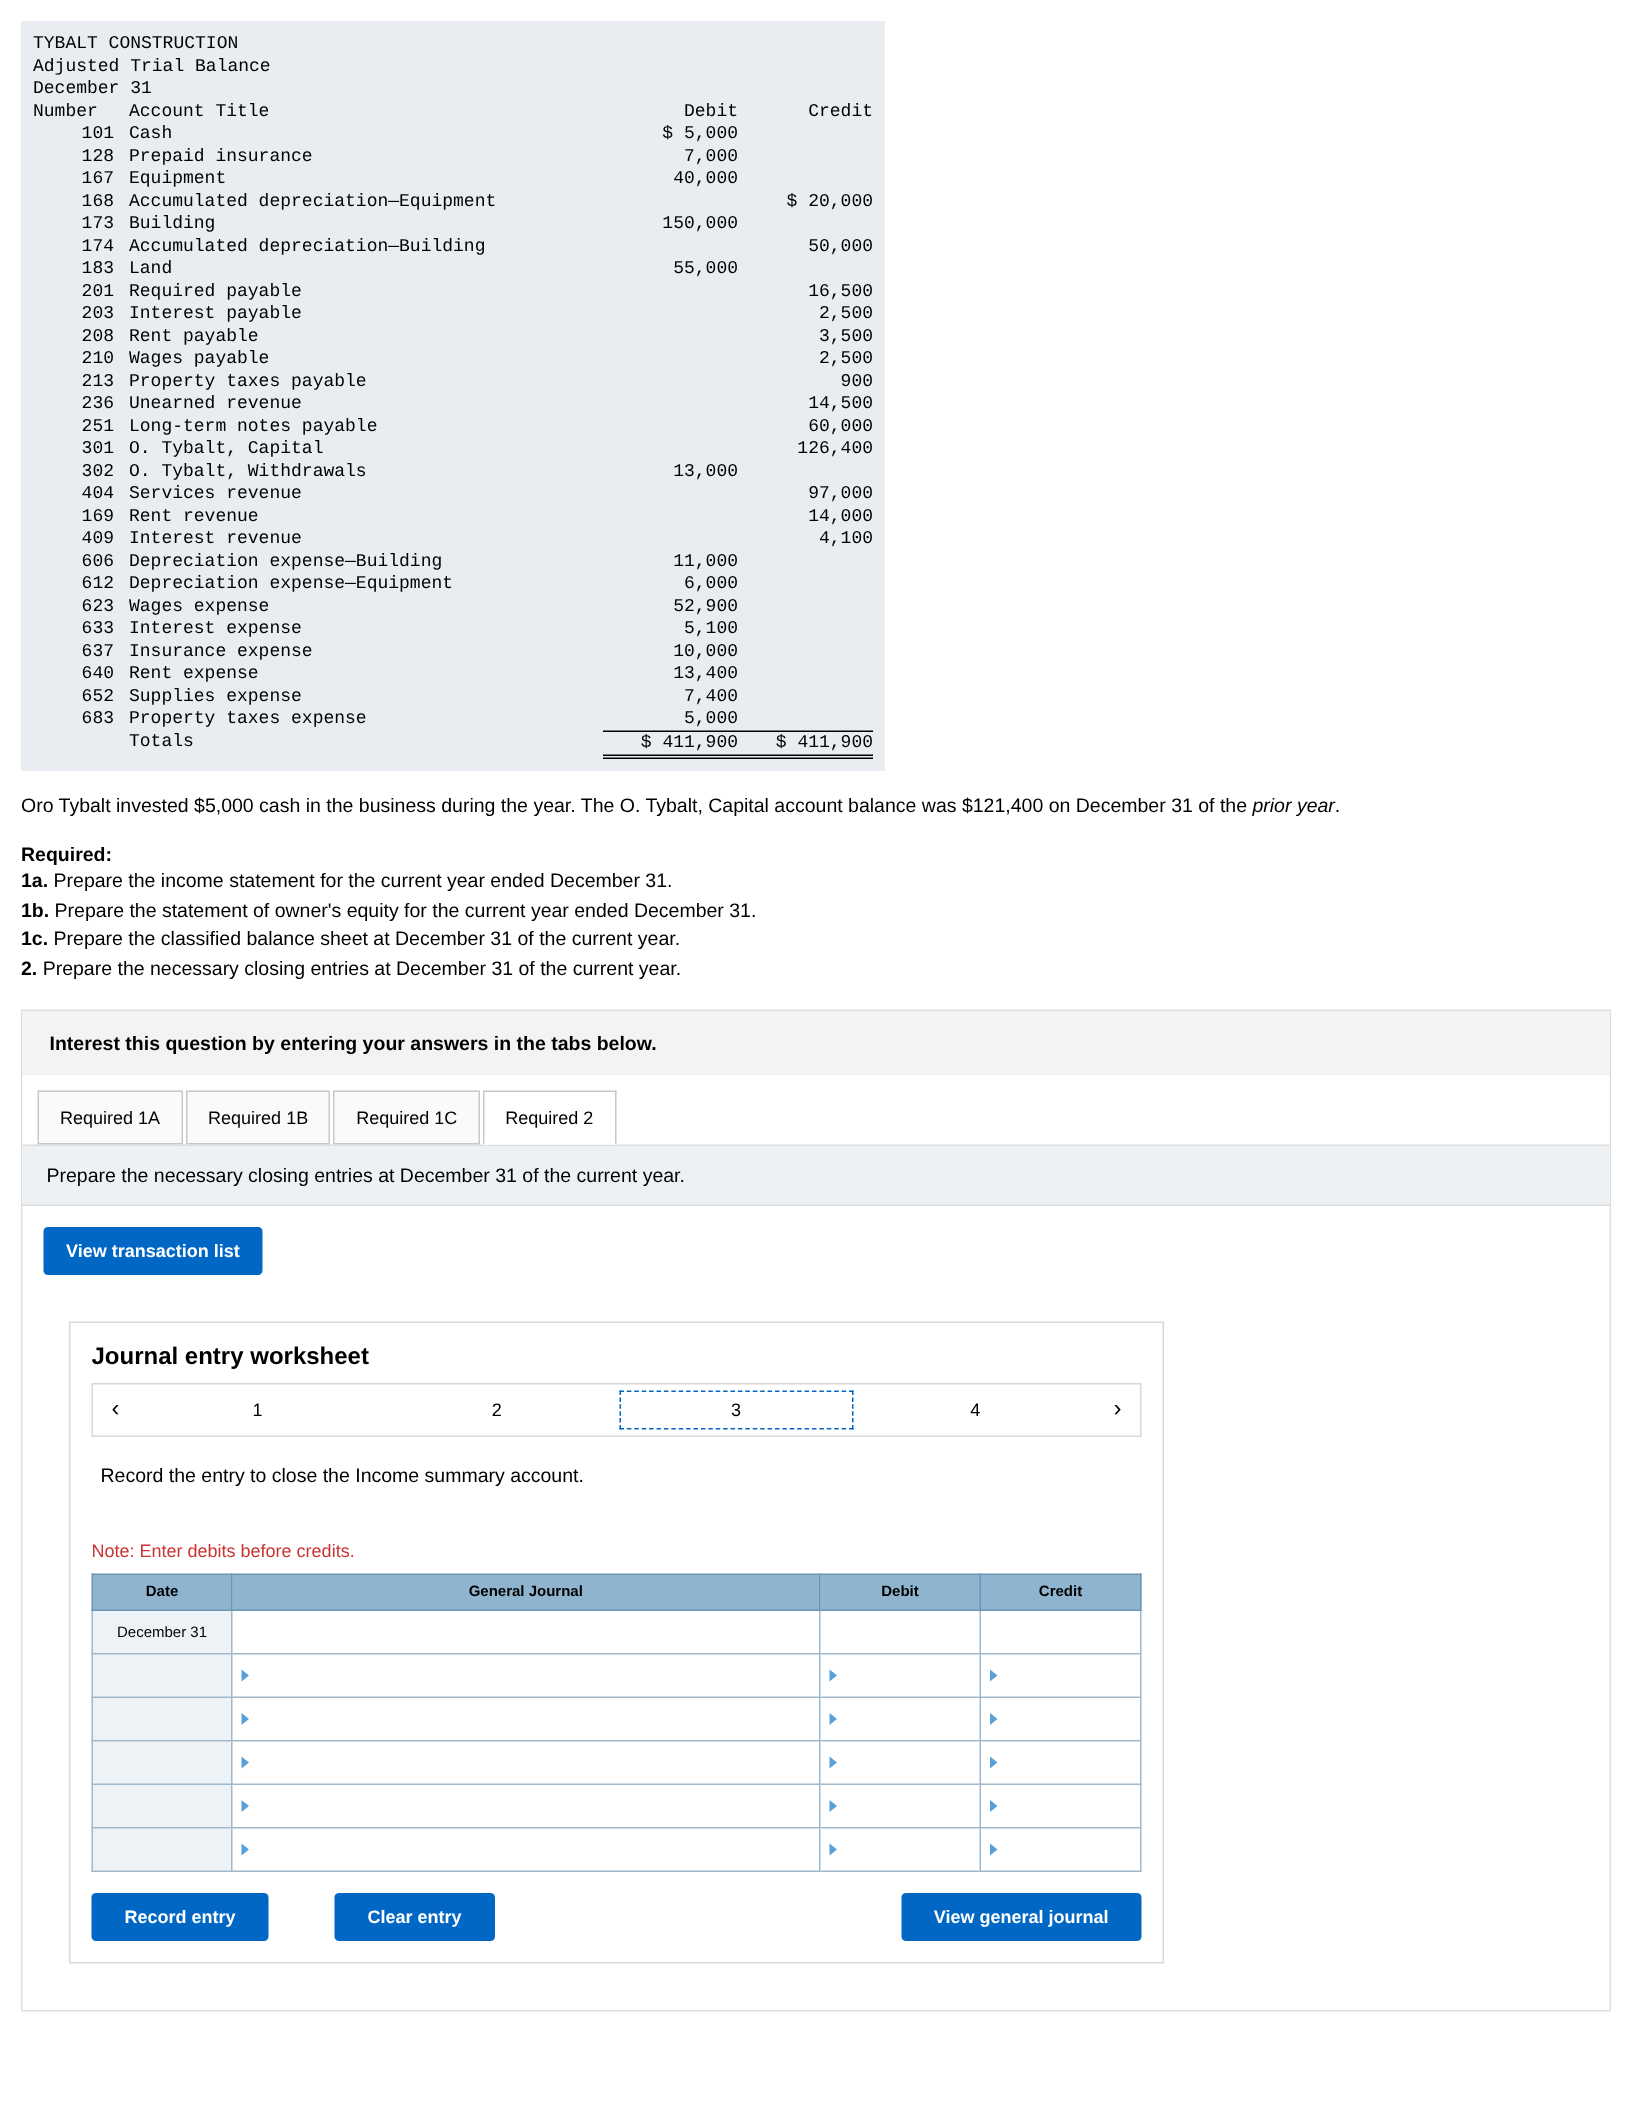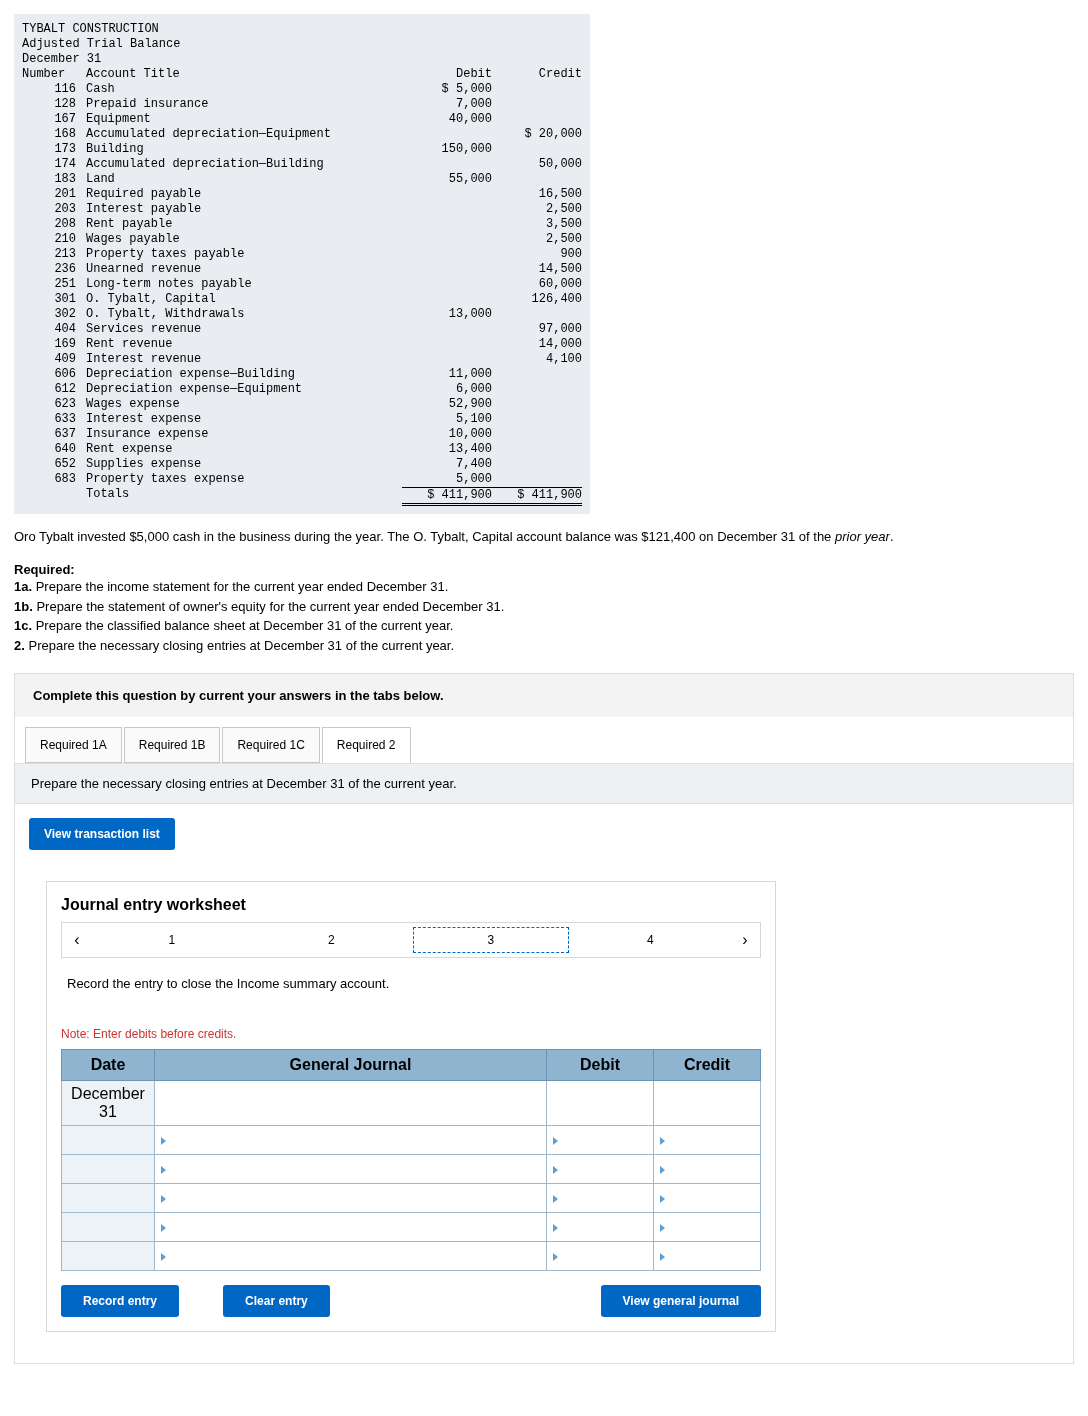--- a/index.html
+++ b/index.html
@@ -26,21 +26,21 @@
   .sub-instr{background:#eef1f4;padding:12px 16px;font-size:13px;border-top:1px solid #ddd;border-bottom:1px solid #ddd}
   .btn-blue{display:inline-block;background:#0067c5;color:#fff;font-weight:bold;font-size:12px;padding:9px 15px;border-radius:3px;margin:14px 0 0 14px;cursor:pointer}
   .ws{border:1px solid #d8d8d8;margin:31px;padding:14px;width:700px}
   .ws h3{margin:0 0 8px 0;font-size:16px}
   .steps{display:flex;align-items:center;border:1px solid #d8d8d8;background:#fff}
   .chev{width:30px;text-align:center;font-size:16px;cursor:pointer;padding:8px 0}
   .step{flex:1;text-align:center;padding:8px 0;font-size:12px;cursor:pointer}
   .step.cur{outline:1px dashed #0067c5;outline-offset:-3px}
   .desc{padding:18px 6px 28px 6px;font-size:13px}
   .note{color:#c33;font-size:12px;margin:8px 0}
-  table.je{border-collapse:collapse;width:100%;font-size:16px}
+  table.je{border-collapse:collapse;width:100%;font-size:10px}
   table.je th{background:#8fb4cf;border:1px solid #6d94b2;padding:6px 8px;font-weight:bold}
   table.je td{border:1px solid #9fb8cc;padding:4px 6px;background:#fff;height:20px}
   table.je td.date{background:#edf2f6;text-align:center;width:80px}
   .tri{display:inline-block;width:0;height:0;border-top:4px solid transparent;border-bottom:4px solid transparent;border-left:5px solid #5aa0d8;margin-right:3px;vertical-align:middle}
   .je-row{display:flex;gap:44px;margin-top:14px}
   .btn-b{background:#0067c5;color:#fff;font-weight:bold;font-size:12px;padding:9px 22px;border-radius:3px;cursor:pointer}
 </style>
 </head>
 <body>
 
@@ -49,21 +49,21 @@
   <div class="tb-head">Adjusted Trial Balance</div>
   <div class="tb-head">December 31</div>
   <div class="tb-row tb-hdr">
     <div class="tb-num" style="text-align:left">Number</div>
     <div class="tb-title">Account Title</div>
     <div class="tb-deb">Debit</div>
     <div class="tb-cred">Credit</div>
   </div>
   <div id="tb-body">
       <div class="tb-row">
-        <div class="tb-num">116</div>
+        <div class="tb-num">101</div>
         <div class="tb-title">Cash</div>
         <div class="tb-deb">$ 5,000</div>
         <div class="tb-cred"></div>
       </div>
       <div class="tb-row">
         <div class="tb-num">128</div>
         <div class="tb-title">Prepaid insurance</div>
         <div class="tb-deb">7,000</div>
         <div class="tb-cred"></div>
       </div>
@@ -232,21 +232,21 @@
 
 <div class="req-h">Required:</div>
 <div class="req-list" id="req-list">
     <div><b>1a.</b><span> Prepare the income statement for the current year ended December 31.</span></div>
     <div><b>1b.</b><span> Prepare the statement of owner's equity for the current year ended December 31.</span></div>
     <div><b>1c.</b><span> Prepare the classified balance sheet at December 31 of the current year.</span></div>
     <div><b>2.</b><span> Prepare the necessary closing entries at December 31 of the current year.</span></div>
   </div>
 
 <div class="panel">
-  <div class="panel-inner">Complete this question by current your answers in the tabs below.</div>
+  <div class="panel-inner">Interest this question by entering your answers in the tabs below.</div>
   <div class="tabs" id="tabs">
       <div class="tab inactive">Required 1A</div>
       <div class="tab inactive">Required 1B</div>
       <div class="tab inactive">Required 1C</div>
       <div class="tab active">Required 2</div>
     </div>
   <div class="sub-instr">Prepare the necessary closing entries at December 31 of the current year.</div>
   <div>
     <span class="btn-blue">View transaction list</span>
   </div>

